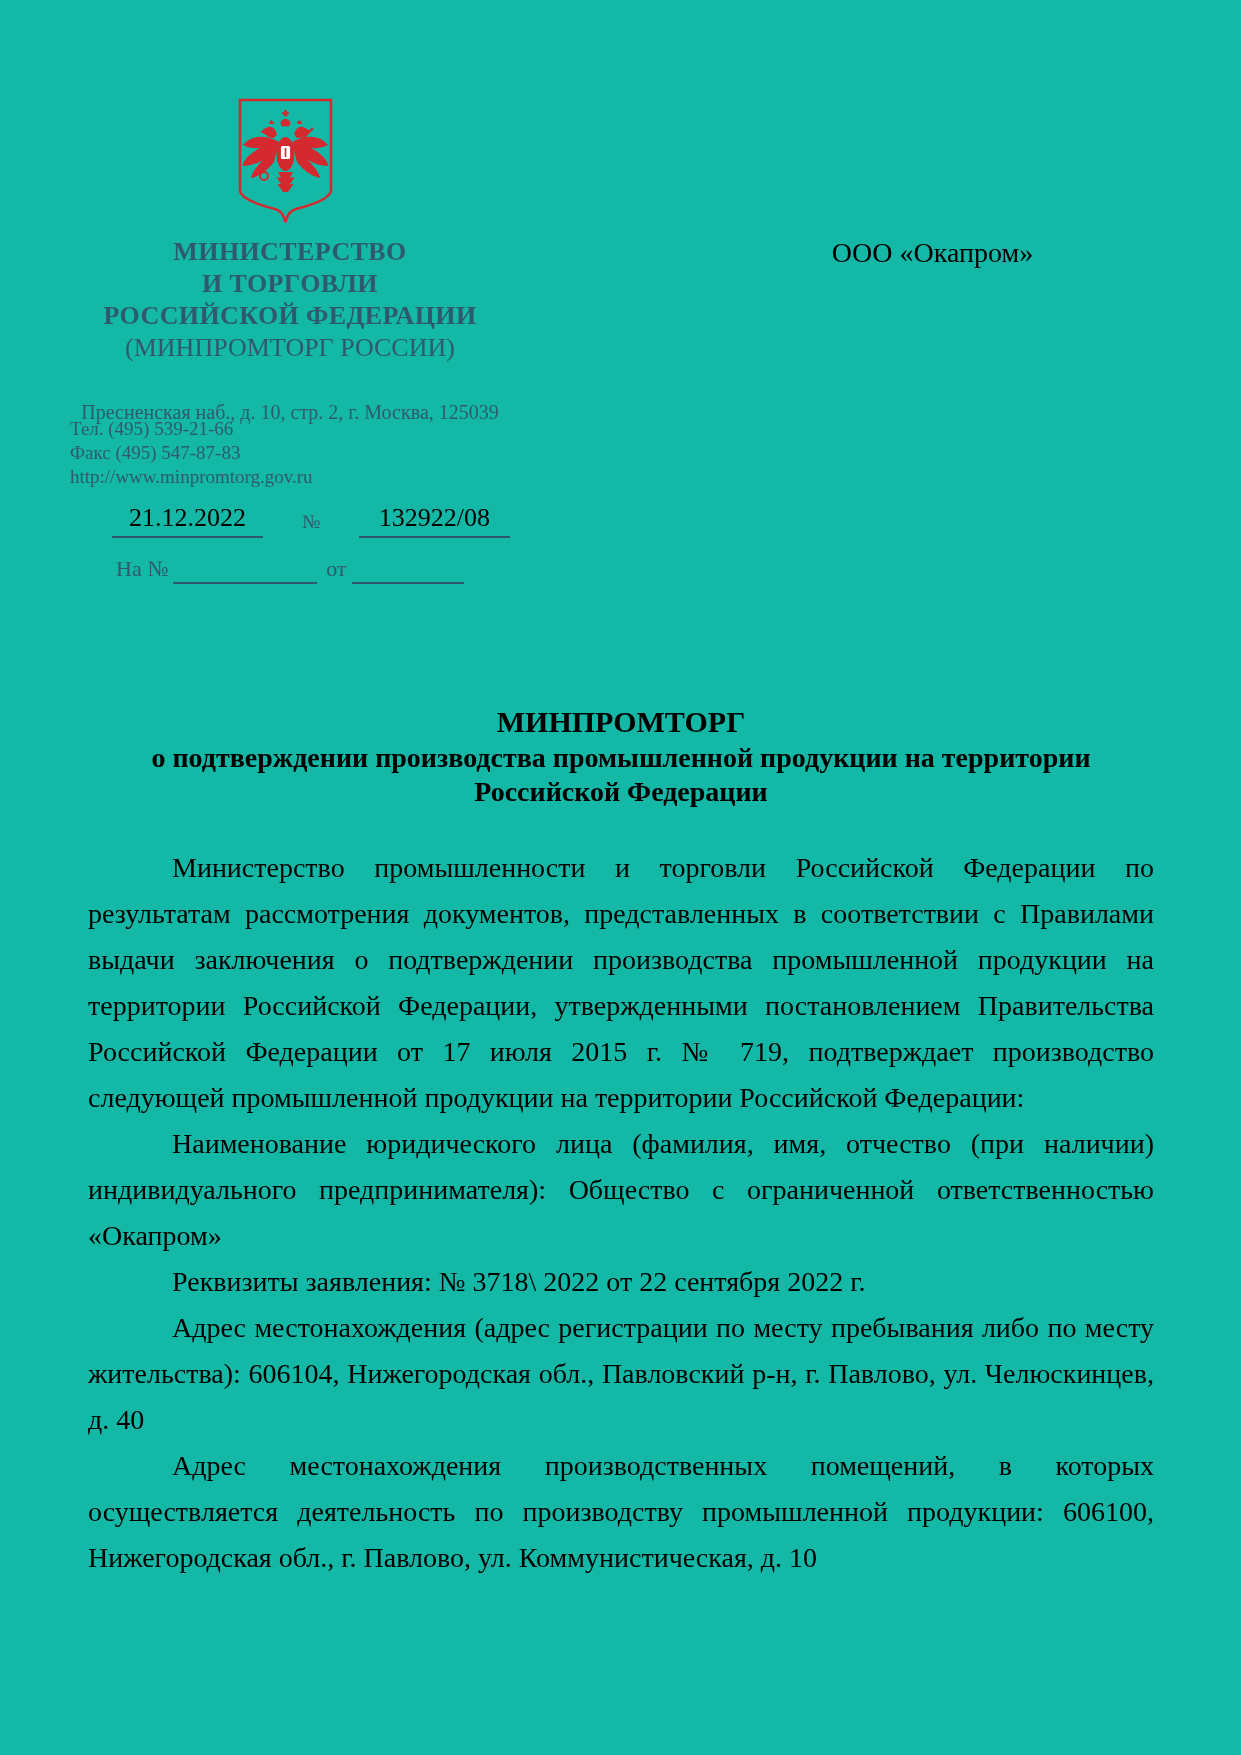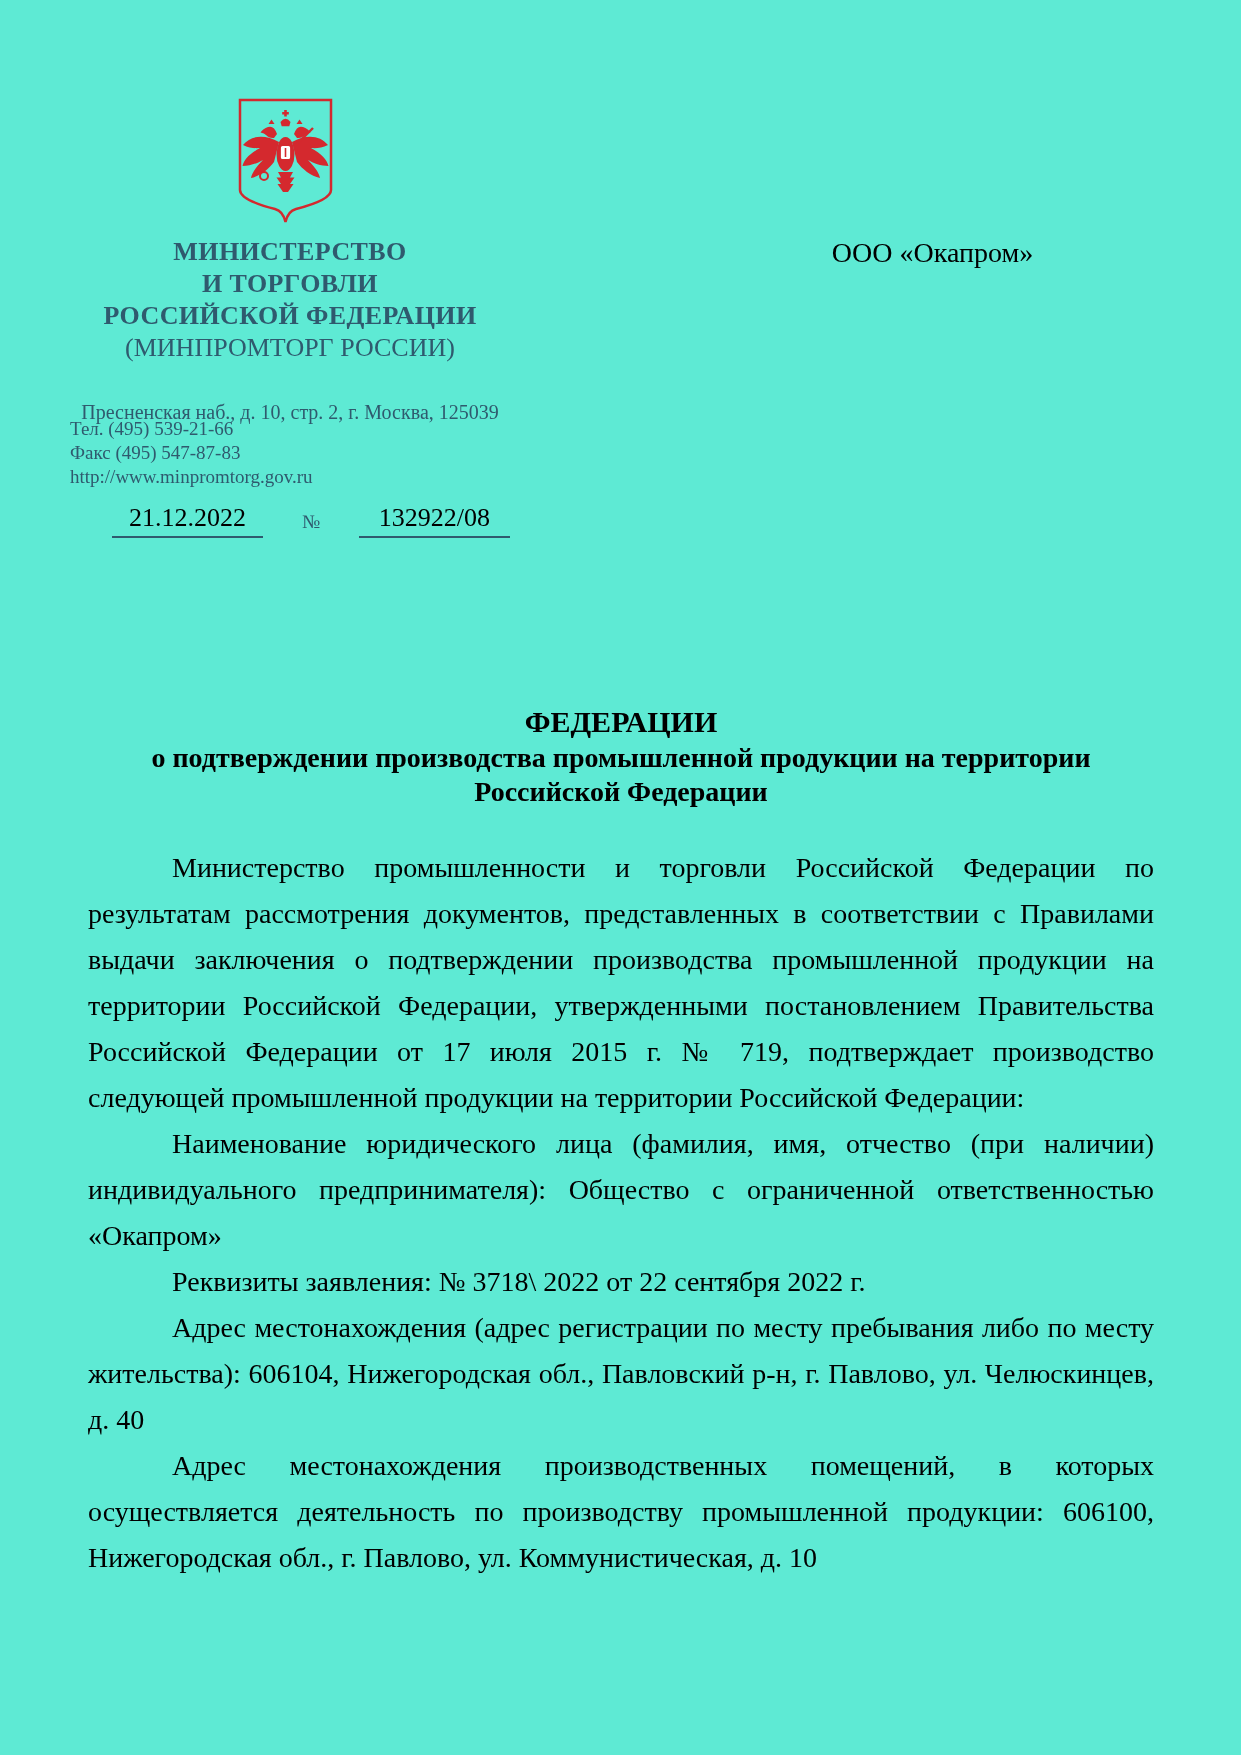--- a/index.html
+++ b/index.html
@@ -1,20 +1,20 @@
 <!DOCTYPE html>
 <html><head>
 <meta charset="utf-8">
 <style>
   html,body { margin:0; padding:0; background:#e8e8e8; }
   .page {
     position:relative;
     width:1241px; height:1755px;
     margin:0 auto;
-    background:#5eead4;
+    background:#14b8a6;
     font-family:"Liberation Serif","DejaVu Serif",serif;
     color:#000;
     overflow:hidden;
   }
   
   .emblem { position:absolute; left:233px; top:96px; width:105px; height:132px; }
   .ministry-block {
     position:absolute; left:70px; top:236px; width:440px;
     text-align:center; color:#2f5a6e;
   }
@@ -119,27 +119,33 @@
     <div>Факс (495) 547-87-83</div>
     <div>http://www.minpromtorg.gov.ru</div>
   </div>
 
   <div class="date-row">
     <div class="field-underlined">21.12.2022</div>
     <div class="num-sign">№</div>
     <div class="field-underlined">132922/08</div>
   </div>
 
+  <div class="ref-row">
+    <div class="ref-label">На №</div>
+    <div class="ref-blank1"></div>
+    <div class="ref-from">от</div>
+    <div class="ref-blank2"></div>
+  </div>
 
   <div class="recipient">
     <div class="recipient-name">ООО «Окапром»</div>
   </div>
 
   <div class="title-block">
-    <div class="title-heading">ФЕДЕРАЦИИ</div>
+    <div class="title-heading">МИНПРОМТОРГ</div>
     <div class="title-sub">о подтверждении производства промышленной продукции на территории</div>
     <div class="title-sub">Российской Федерации</div>
   </div>
 
   <div class="body-block">
     <p>Министерство промышленности и торговли Российской Федерации по результатам рассмотрения документов, представленных в соответствии с Правилами выдачи заключения о подтверждении производства промышленной продукции на территории Российской Федерации, утвержденными постановлением Правительства Российской Федерации от 17 июля 2015 г. № 719, подтверждает производство следующей промышленной продукции на территории Российской Федерации:</p>
     <p>Наименование юридического лица (фамилия, имя, отчество (при наличии) индивидуального предпринимателя): Общество с ограниченной ответственностью «Окапром»</p>
     <p>Реквизиты заявления: № 3718\ 2022 от 22 сентября 2022 г.</p>
     <p>Адрес местонахождения (адрес регистрации по месту пребывания либо по месту жительства): 606104, Нижегородская обл., Павловский р-н, г. Павлово, ул. Челюскинцев, д. 40</p>
     <p>Адрес местонахождения производственных помещений, в которых осуществляется деятельность по производству промышленной продукции: 606100, Нижегородская обл., г. Павлово, ул. Коммунистическая, д. 10</p>

